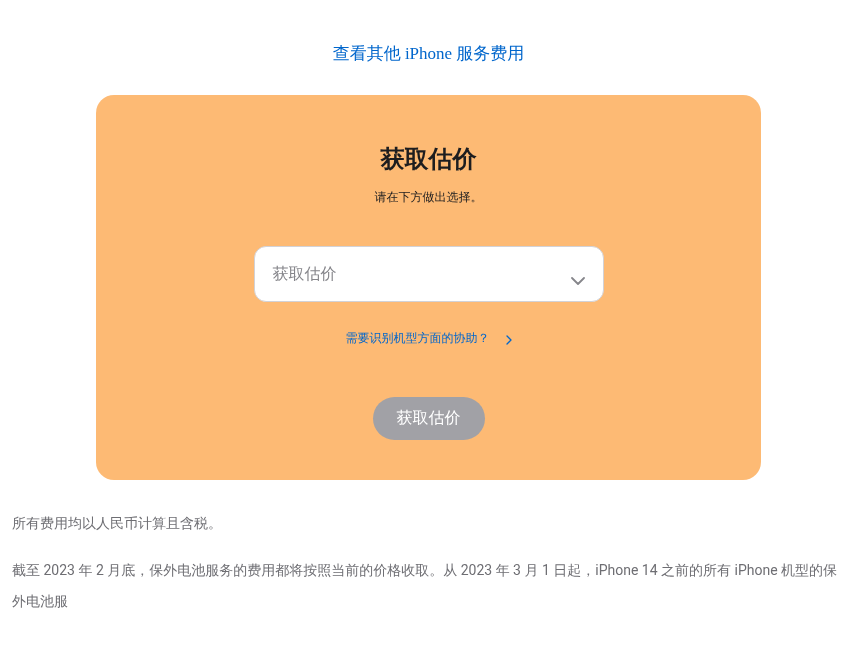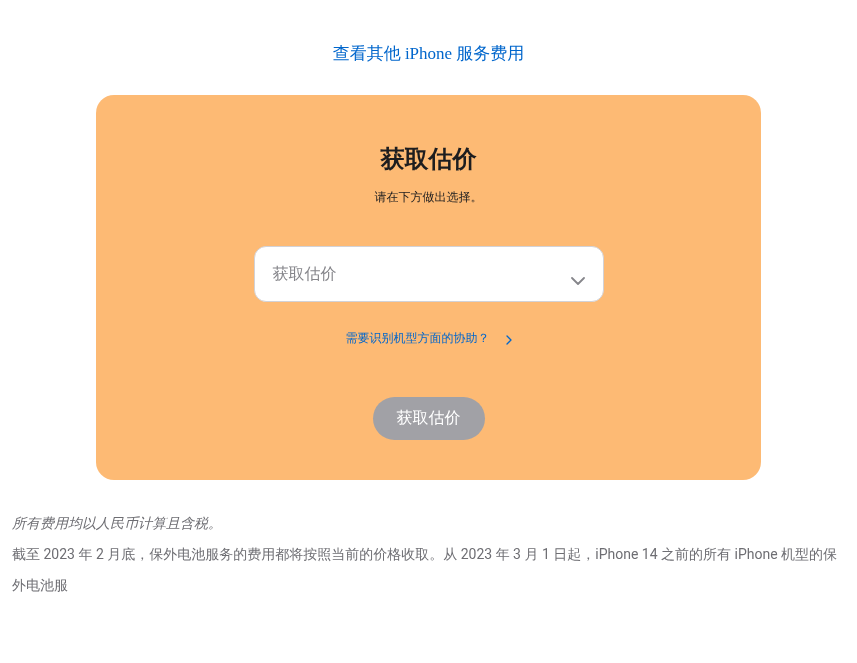--- a/index.html
+++ b/index.html
@@ -95,22 +95,21 @@
       font-size: 16px;
       cursor: pointer;
     }
     .footer-text {
       padding: 28px 12px 0 12px;
       font-size: 14px;
       color: #6e6e73;
       line-height: 2.2;
     }
     .footer-para {
-      margin-bottom: 0;
-      font-style: italic;
+      margin-bottom: 16px;
     }
   </style>
 </head>
 <body>
 
 <div class="top-link">
   <a href="#">查看其他 iPhone 服务费用</a>
 </div>
 
 <div class="card">

